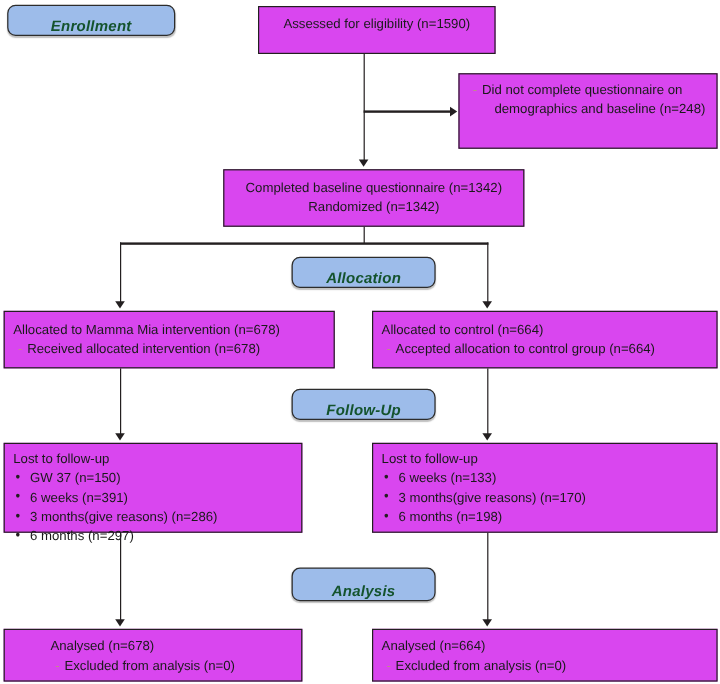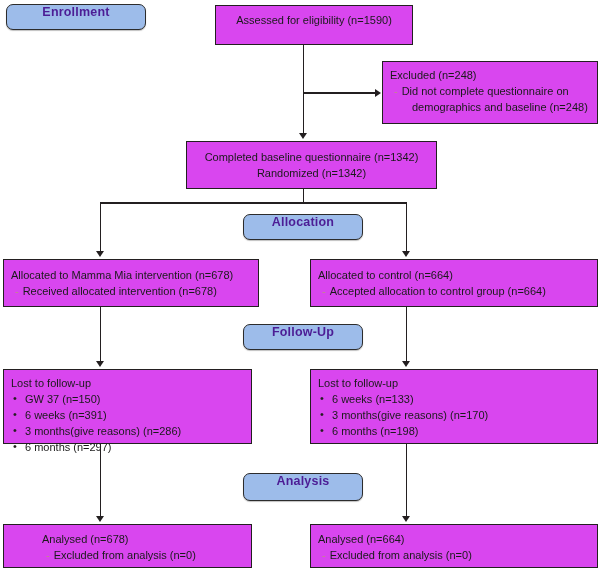--- a/index.html
+++ b/index.html
@@ -56,28 +56,29 @@
   .indent-cont {
     padding-left: 22px;
   }
 
   .banner {
     position: absolute;
     box-sizing: border-box;
     background: #9dbcea;
     border: 1.6px solid #2c2c2c;
     border-radius: 7px;
-    color: #4c1d95;
+    color: #14532d;
     font-weight: bold;
     font-size: 12.5px;
     letter-spacing: 0.2px;
     display: flex;
-    align-items: flex-start;
+    align-items: flex-end;
     justify-content: center;
     box-shadow: 0 1px 1px rgba(0,0,0,0.25);
+    font-style: italic;
   }
 
   .vline, .hline {
     position: absolute;
     background: #231f20;
   }
   .vline { width: 1.6px; }
   .hline { height: 1.6px; }
 
   .arrow-down {
@@ -122,38 +123,37 @@
     <div class="line">Assessed for eligibility (n=1590)</div>
   </div>
 
   <div class="vline" style="left:302.5px; top:45px; height:90px;"></div>
   <div class="arrow-down" style="left:299px; top:133px;"></div>
 
   <div class="hline" style="left:302.5px; top:92px; width:74px;"></div>
   <div class="arrow-right" style="left:375px; top:88.5px;"></div>
 
   <div class="box" style="left:382px; top:61px; width:216px; height:63px;">
-    <div class="line">Excluded  (n=248)</div>
     <div class="line bullet-dash">Did not complete questionnaire on</div>
     <div class="line indent-cont">demographics and baseline (n=248)</div>
   </div>
 
   <div class="box center" style="left:186px; top:141px; width:251px; height:48px; padding-top:8px;">
     <div class="line">Completed baseline questionnaire (n=1342)</div>
     <div class="line">Randomized (n=1342)</div>
   </div>
 
   <div class="vline" style="left:302.5px; top:189px; height:14px;"></div>
   <div class="hline" style="left:100px; top:202px; width:307px;"></div>
   <div class="vline" style="left:99.5px; top:202px; height:51px;"></div>
   <div class="vline" style="left:405.5px; top:202px; height:51px;"></div>
   <div class="arrow-down" style="left:96px; top:251px;"></div>
   <div class="arrow-down" style="left:402px; top:251px;"></div>
 
-  <div class="box" style="left:3px; top:259px; width:256px; height:48px; padding-top:8px;">
+  <div class="box" style="left:3px; top:259px; width:276px; height:48px; padding-top:8px;">
     <div class="line">Allocated to Mamma Mia intervention (n=678)</div>
     <div class="line bullet-dash">Received allocated intervention (n=678)</div>
   </div>
 
   <div class="box" style="left:310px; top:259px; width:288px; height:48px; padding-top:8px;">
     <div class="line">Allocated to control (n=664)</div>
     <div class="line bullet-dash">Accepted allocation to control group (n=664)</div>
   </div>
 
   <div class="vline" style="left:99.5px; top:307px; height:56px;"></div>

